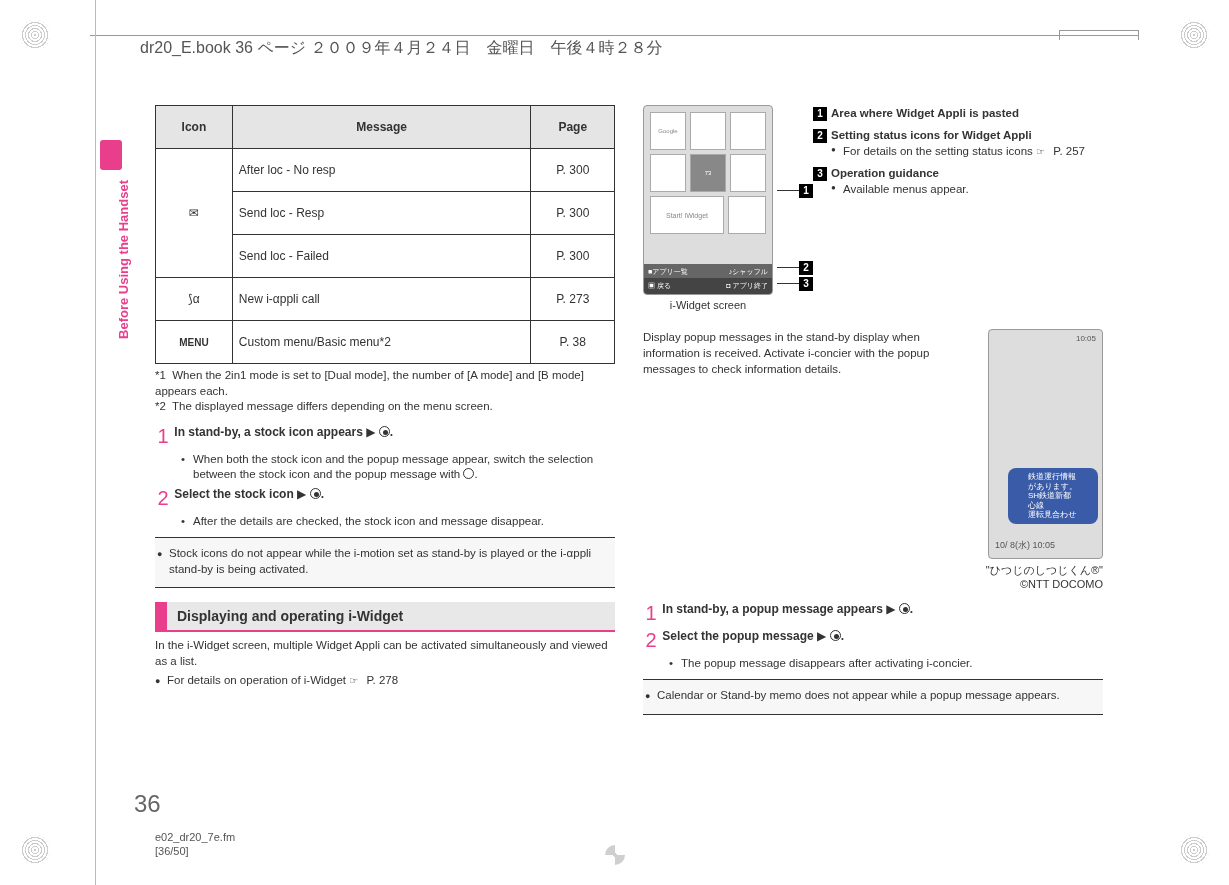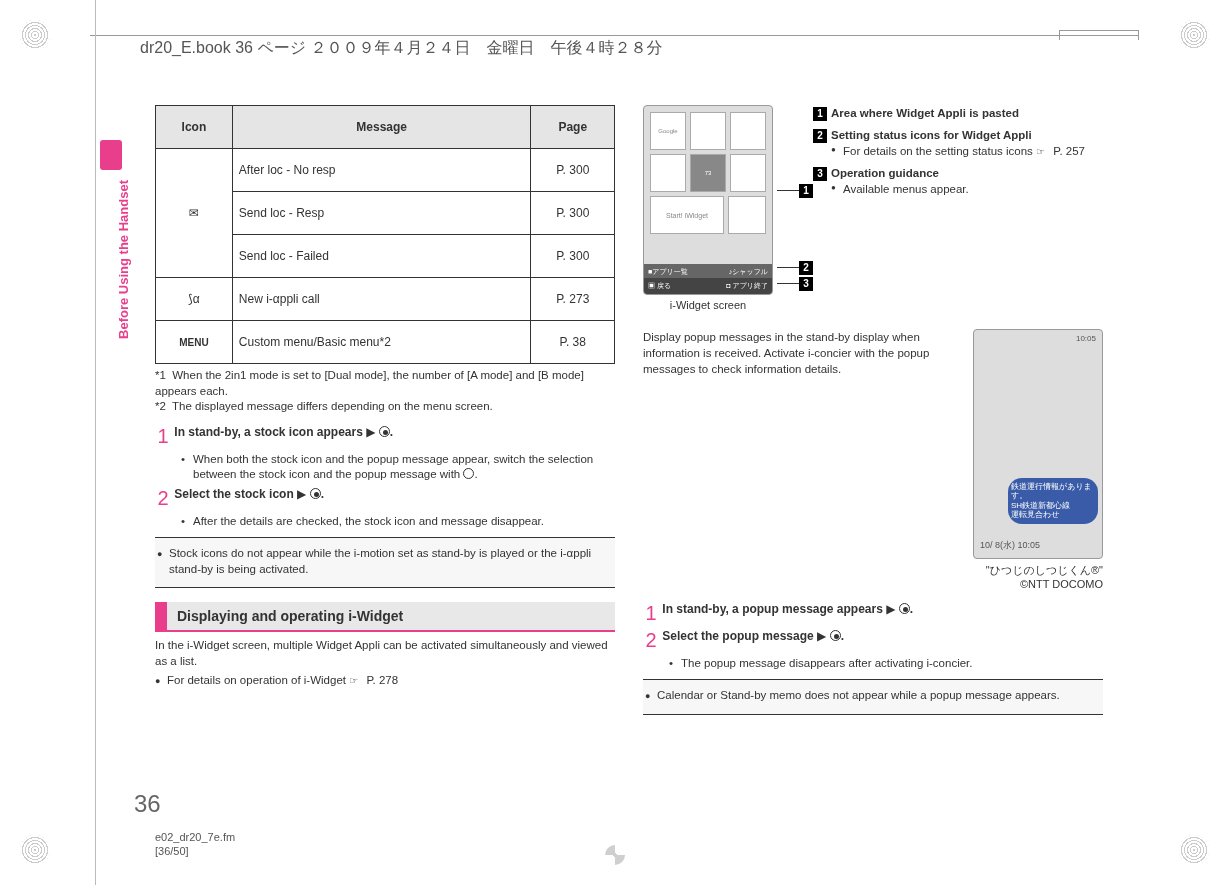--- a/index.html
+++ b/index.html
@@ -242,36 +242,36 @@
     line-height:14px;
     margin-right:4px;
   }
   .right-callouts { font-size:11.5px; line-height:1.4; }
   .right-callouts .item { margin-bottom:6px;}
   .right-callouts .sub { margin-left:18px; position:relative; padding-left:12px; font-size:11.5px;}
   .right-callouts .sub::before { content:"●"; position:absolute; left:0; font-size:8px; line-height:1.8;}
   .iwidget-caption { text-align:center; font-size:11px; margin-top:4px; width:130px;}
   .phone-shot2 {
     float:right;
-    width:130px; height:230px;
+    width:115px; height:230px;
     background:#ddd;
     border:1px solid #999;
     border-radius:4px;
     margin-left:26px;
     position:relative;
   }
   .phone-shot2 .popup {
     position:absolute;
     right:4px; bottom:34px;
     background:#3a5ca8;
     color:#fff;
     font-size:8px;
-    padding:4px 3px;
+    padding:4px 20px;
     width:90px;
-    border-radius:14px;
+    border-radius:8px;
     line-height:1.2;
   }
   .phone-shot2 .date { position:absolute; bottom:6px; left:6px; font-size:9px; color:#555;}
   .phone-caption2 { clear: right; float: right; text-align:right; font-size:11px; width:140px; margin-top:4px; line-height:1.3;}
   .pagenum {
     position:absolute;
     left:134px;
     top:790px;
     font-size:24px;
     color:#666;

